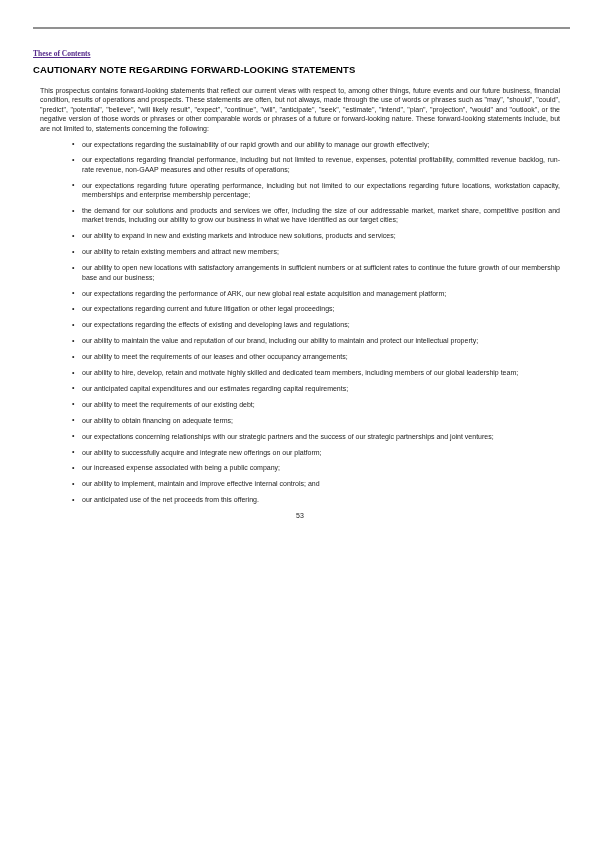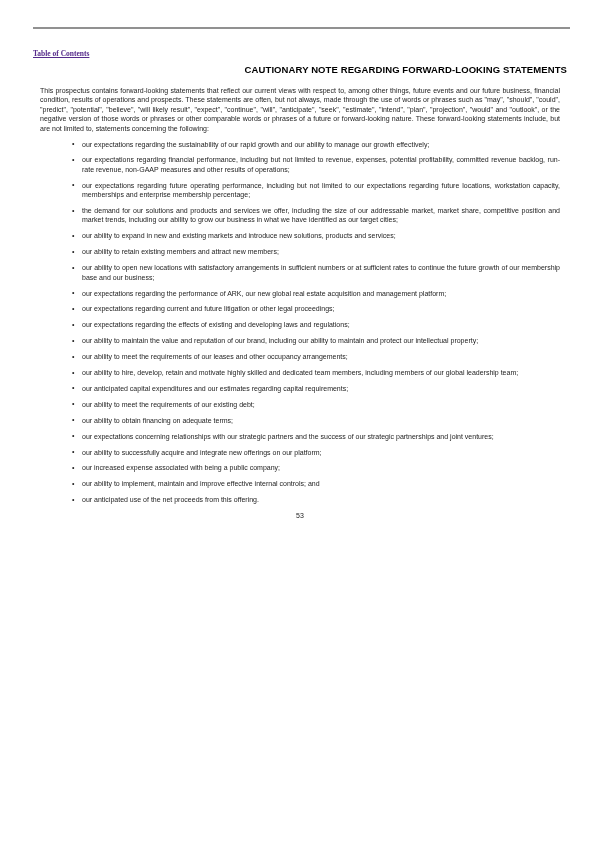--- a/index.html
+++ b/index.html
@@ -27,21 +27,21 @@
     font-family: "Liberation Serif", serif;
     font-size: 7.5px;
     font-weight: bold;
     color: var(--link-color, #552a8b);
     text-decoration: underline;
     cursor: pointer;
   }
   .title {
     margin-top: 12px;
     margin-right: 33px;
-    text-align: right;
+    text-align: left;
     font-size: 9.5px;
     font-weight: bold;
     color: #000000;
     letter-spacing: 0.1px;
     line-height: 11px;
   }
   .intro {
     margin: 11px 40px 0 7px;
     font-size: 7px;
     line-height: 9.4px;
@@ -76,21 +76,21 @@
   }
 </style>
 </head>
 <body>
 
 <div class="page">
 
   <div class="rule"></div>
 
   <div class="toc-wrap">
-    <a class="toc">Table of Contents</a>
+    <a class="toc">These of Contents</a>
   </div>
 
   <div class="title">CAUTIONARY NOTE REGARDING FORWARD-LOOKING STATEMENTS</div>
 
   <div class="intro">This prospectus contains forward-looking statements that reflect our current views with respect to, among other things, future events and our future business, financial condition, results of operations and prospects. These statements are often, but not always, made through the use of words or phrases such as "may", "should", "could", "predict", "potential", "believe", "will likely result", "expect", "continue", "will", "anticipate", "seek", "estimate", "intend", "plan", "projection", "would" and "outlook", or the negative version of those words or phrases or other comparable words or phrases of a future or forward-looking nature. These forward-looking statements include, but are not limited to, statements concerning the following:</div>
 
   <div class="bullets">
     <div class="bullet"><span class="dot">•</span><span>our expectations regarding the sustainability of our rapid growth and our ability to manage our growth effectively;</span></div>
     <div class="bullet"><span class="dot">•</span><span>our expectations regarding financial performance, including but not limited to revenue, expenses, potential profitability, committed revenue backlog, run-rate revenue, non-GAAP measures and other results of operations;</span></div>
     <div class="bullet"><span class="dot">•</span><span>our expectations regarding future operating performance, including but not limited to our expectations regarding future locations, workstation capacity, memberships and enterprise membership percentage;</span></div>

